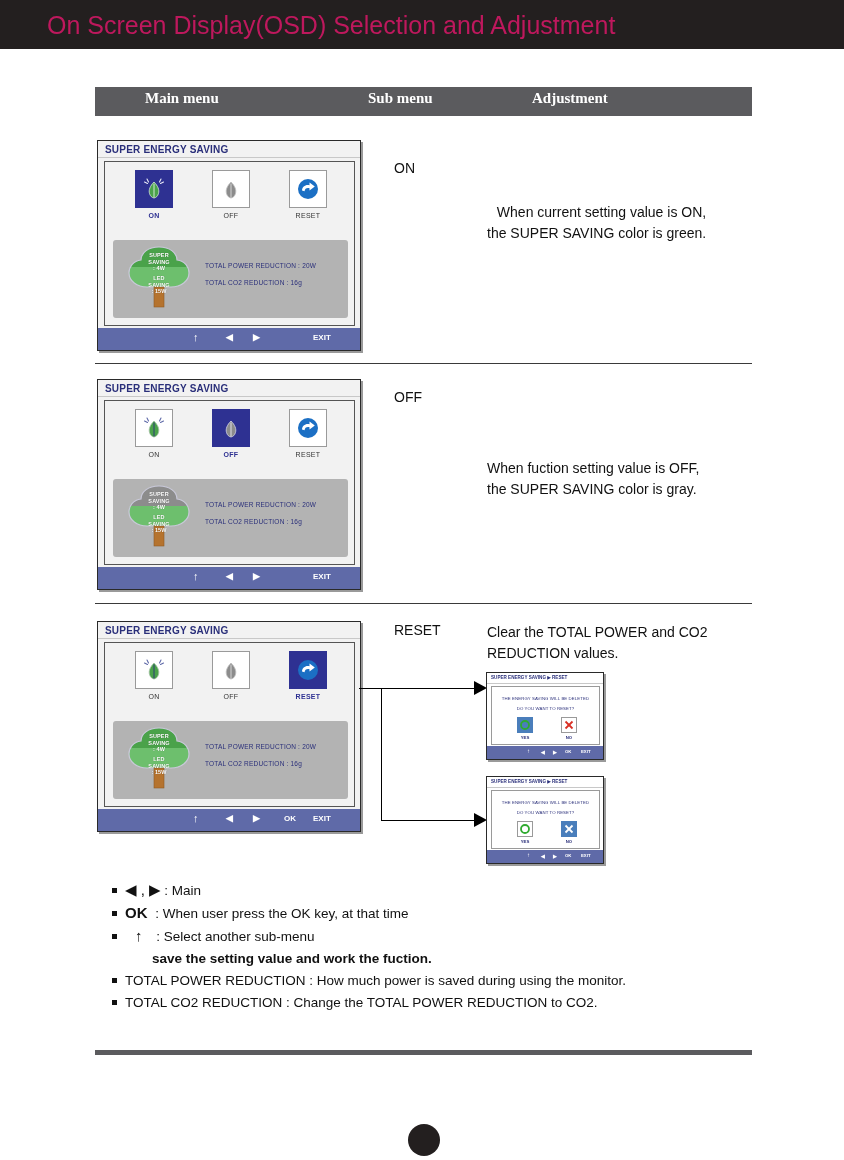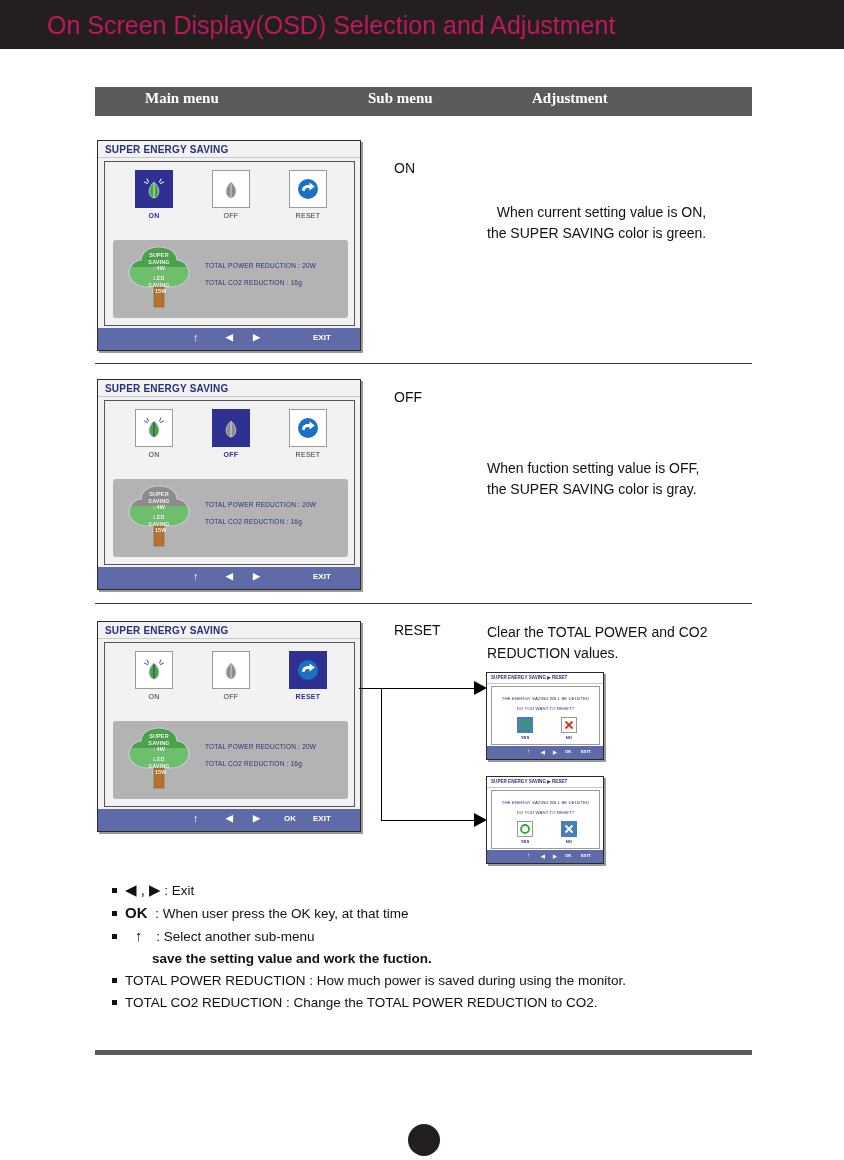--- a/index.html
+++ b/index.html
@@ -614,21 +614,21 @@
       <span class="fi lt">◀</span>
       <span class="fi rt">▶</span>
       <span class="fi ok">OK</span>
       <span class="fi exit">EXIT</span>
     </div>
   </div>
 
   <div class="legend">
     <div class="lg-row">
       <span class="bullet"></span><span class="glyph-big">◀ , ▶</span>
-      <span>: Exit</span>
+      <span>: Main</span>
     </div>
     <div class="lg-row">
       <span class="bullet"></span><span class="lg-key" style="font-size:15px;">OK</span>
       <span style="margin-left:4px;">: When user press the OK key, at that time</span>
     </div>
     <div class="lg-row">
       <span class="bullet"></span><span class="glyph-big" style="margin:0 10px;">↑</span>
       <span>: Select another sub-menu</span>
     </div>
     <div class="lg-row lg-cont">save the setting value and work the fuction.</div>

